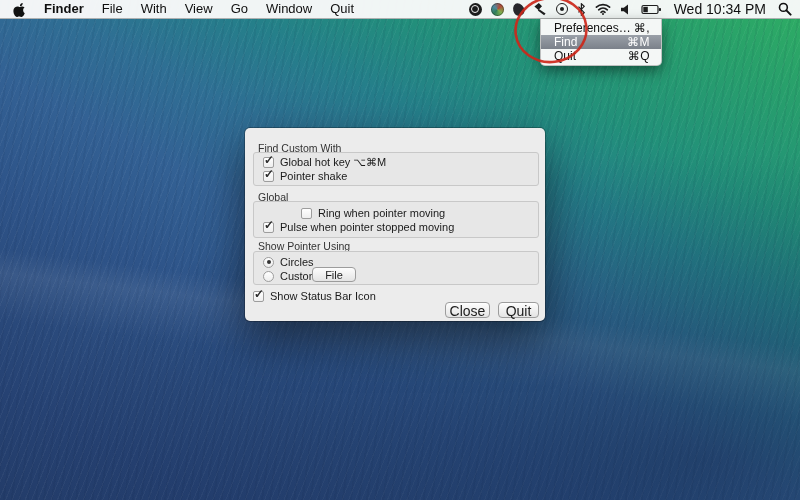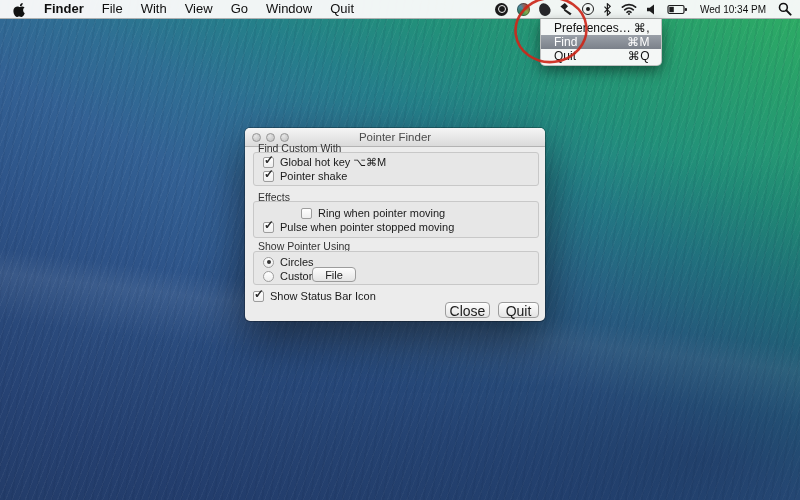--- a/index.html
+++ b/index.html
@@ -27,21 +27,21 @@
 
   
   .menubar { position:absolute; top:0; left:0; width:800px; height:19px;
     background:rgba(250,250,250,.96); border-bottom:1px solid rgba(50,50,50,.35);
     display:flex; align-items:center; z-index:40; font-size:13px; color:#0f0f0f; }
   .mb-left { display:flex; align-items:center; height:100%; }
   .apple-item { padding:0 9px 0 13px; display:flex; align-items:center; height:100%; }
   .mi { padding:0 9px; line-height:18px; }
   .mi.bold { font-weight:bold; }
   .mb-right { margin-left:auto; display:flex; align-items:center; height:100%; padding-right:8px; gap:9px; }
-  .clock { font-size:10px; padding:0 3px; white-space:nowrap; }
+  .clock { font-size:14px; padding:0 3px; white-space:nowrap; }
 
   
   .ic { display:inline-flex; align-items:center; justify-content:center; }
   .ic-pf { width:13px; height:13px; border-radius:50%; background:#1b1b1b; position:relative; }
   .ic-pf::before { content:''; position:absolute; inset:2.5px; border-radius:50%; border:1.5px solid #f0f0f0; }
   .ic-globe { width:13px; height:13px; border-radius:50%;
     background:conic-gradient(from 40deg, #b24a38, #7fae4e, #2e7d5b, #4f8ba0, #b24a38);
     box-shadow:inset 0 0 0 1px rgba(0,0,0,.35); }
   .ic-darkapp { width:11px; height:13px; background:#27272b;
     border-radius:55% 45% 50% 50%/60% 60% 40% 40%; transform:rotate(-32deg); }
@@ -183,45 +183,37 @@
       <span>Find</span>
       <span class="sc">⌘M</span>
     </div>
     <div class="menu-row">
       <span>Quit</span>
       <span class="sc">⌘Q</span>
     </div>
   </div>
 
   <div class="win">
-    <div class="titlebar">
-      <div class="lights">
-        <span class="light"></span>
-        <span class="light"></span>
-        <span class="light"></span>
-      </div>
-      <div class="title">Pointer Finder</div>
-    </div>
 
     <div class="grp-label" style="top:14px;">Find Custom With</div>
     <div class="grp-box" style="top:24px; height:34px;"></div>
     <div class="row" style="left:18px; top:28px;">
       <span class="cb on">
           <span class="tick">✓</span>
         </span>
       <span>Global hot key ⌥⌘M</span>
     </div>
     <div class="row" style="left:18px; top:42px;">
       <span class="cb on">
           <span class="tick">✓</span>
         </span>
       <span>Pointer shake</span>
     </div>
 
-    <div class="grp-label" style="top:63px;">Effects</div>
+    <div class="grp-label" style="top:63px;">Global</div>
     <div class="grp-box" style="top:73px; height:37px;"></div>
     <div class="row" style="left:18px; top:79px;padding-left:38px;">
       <span class="cb"></span>
       <span>Ring when pointer moving</span>
     </div>
     <div class="row" style="left:18px; top:93px;">
       <span class="cb on">
           <span class="tick">✓</span>
         </span>
       <span>Pulse when pointer stopped moving</span>

